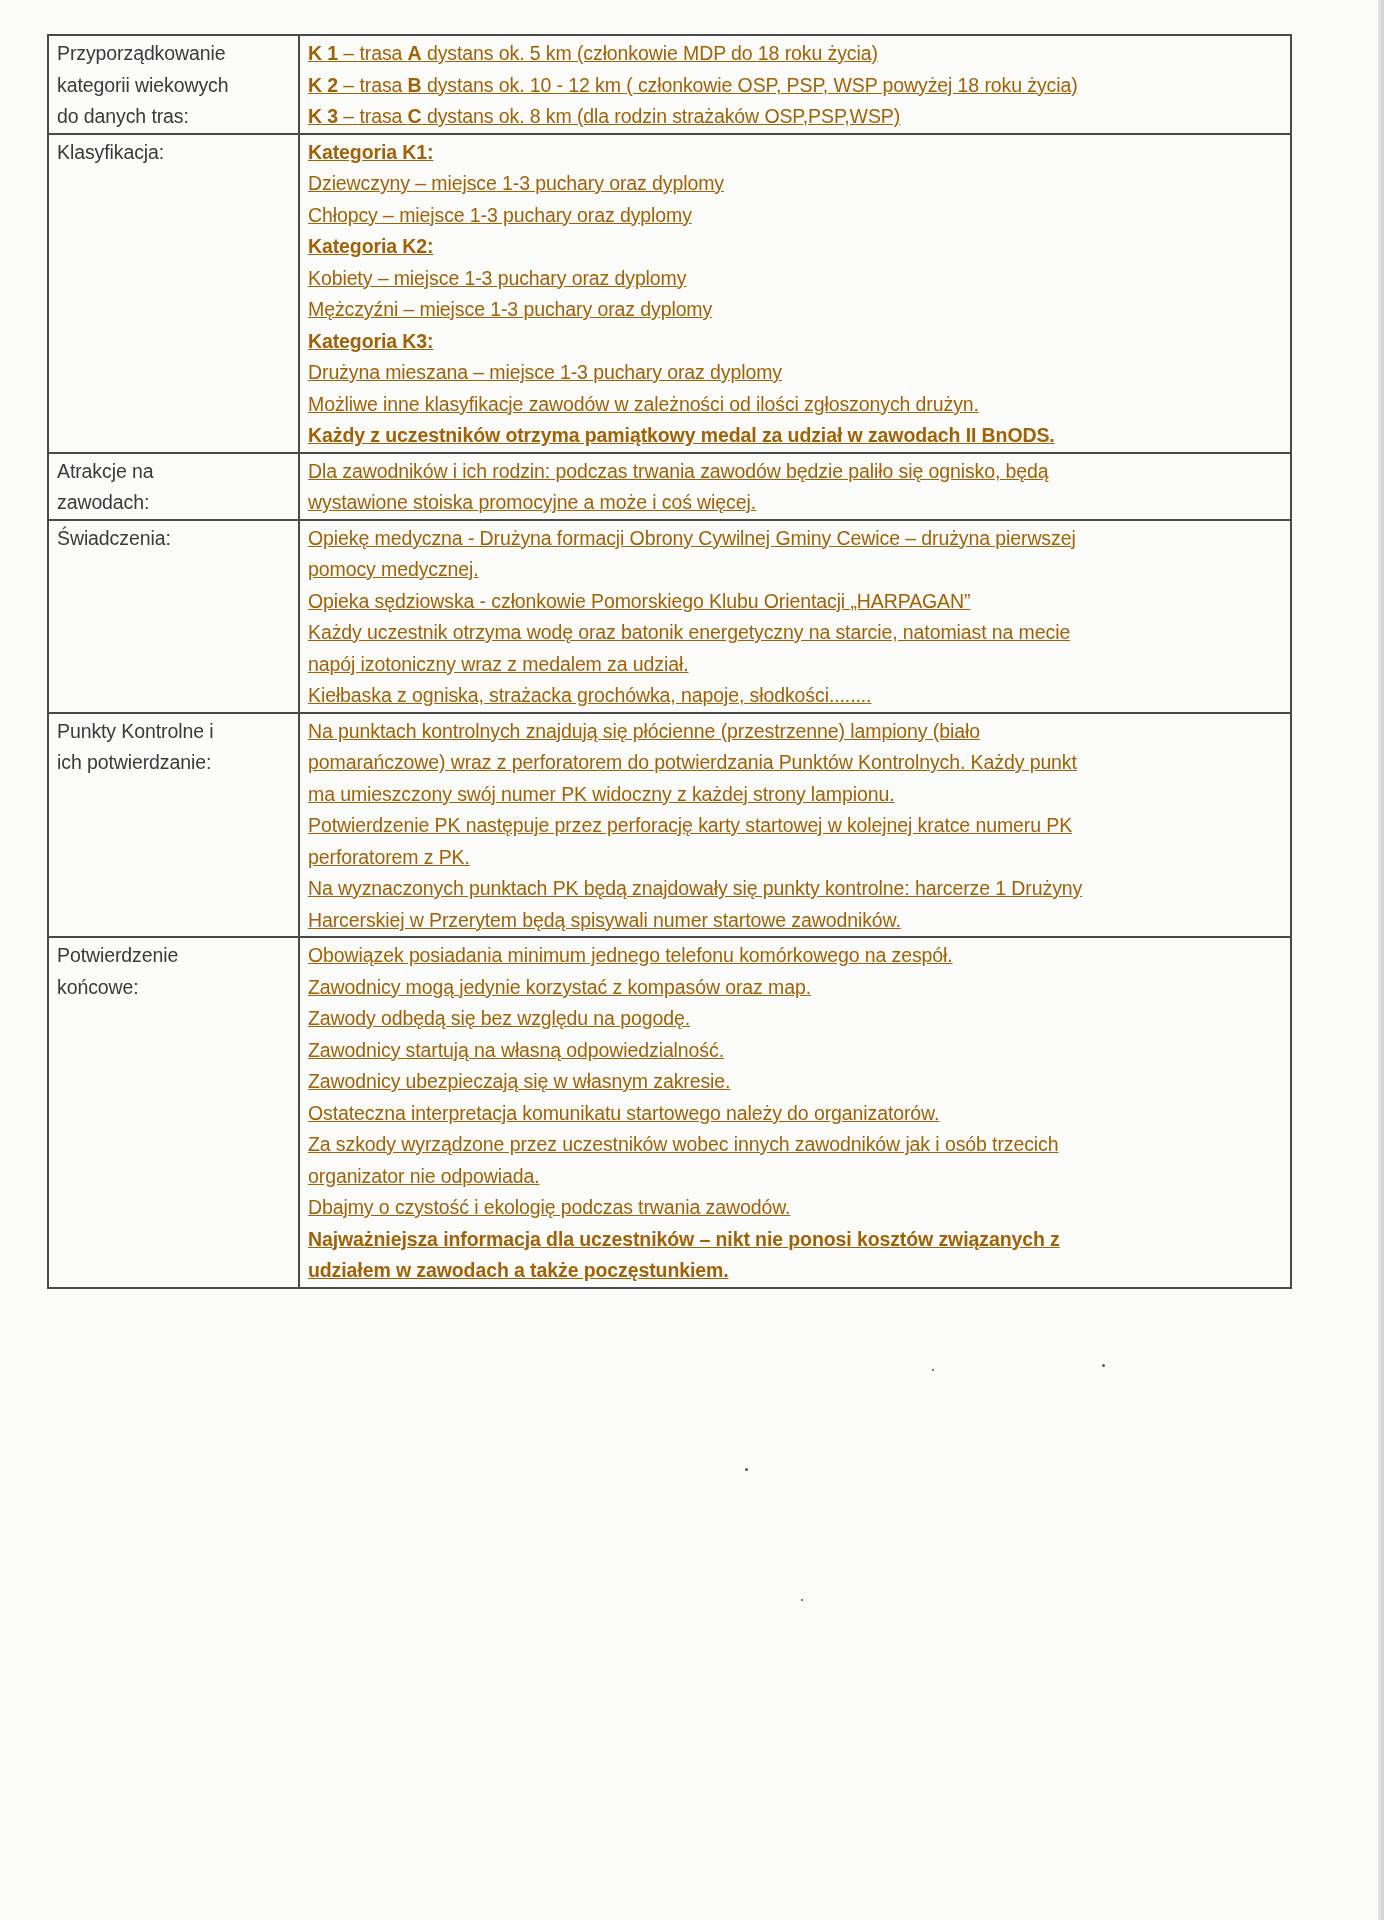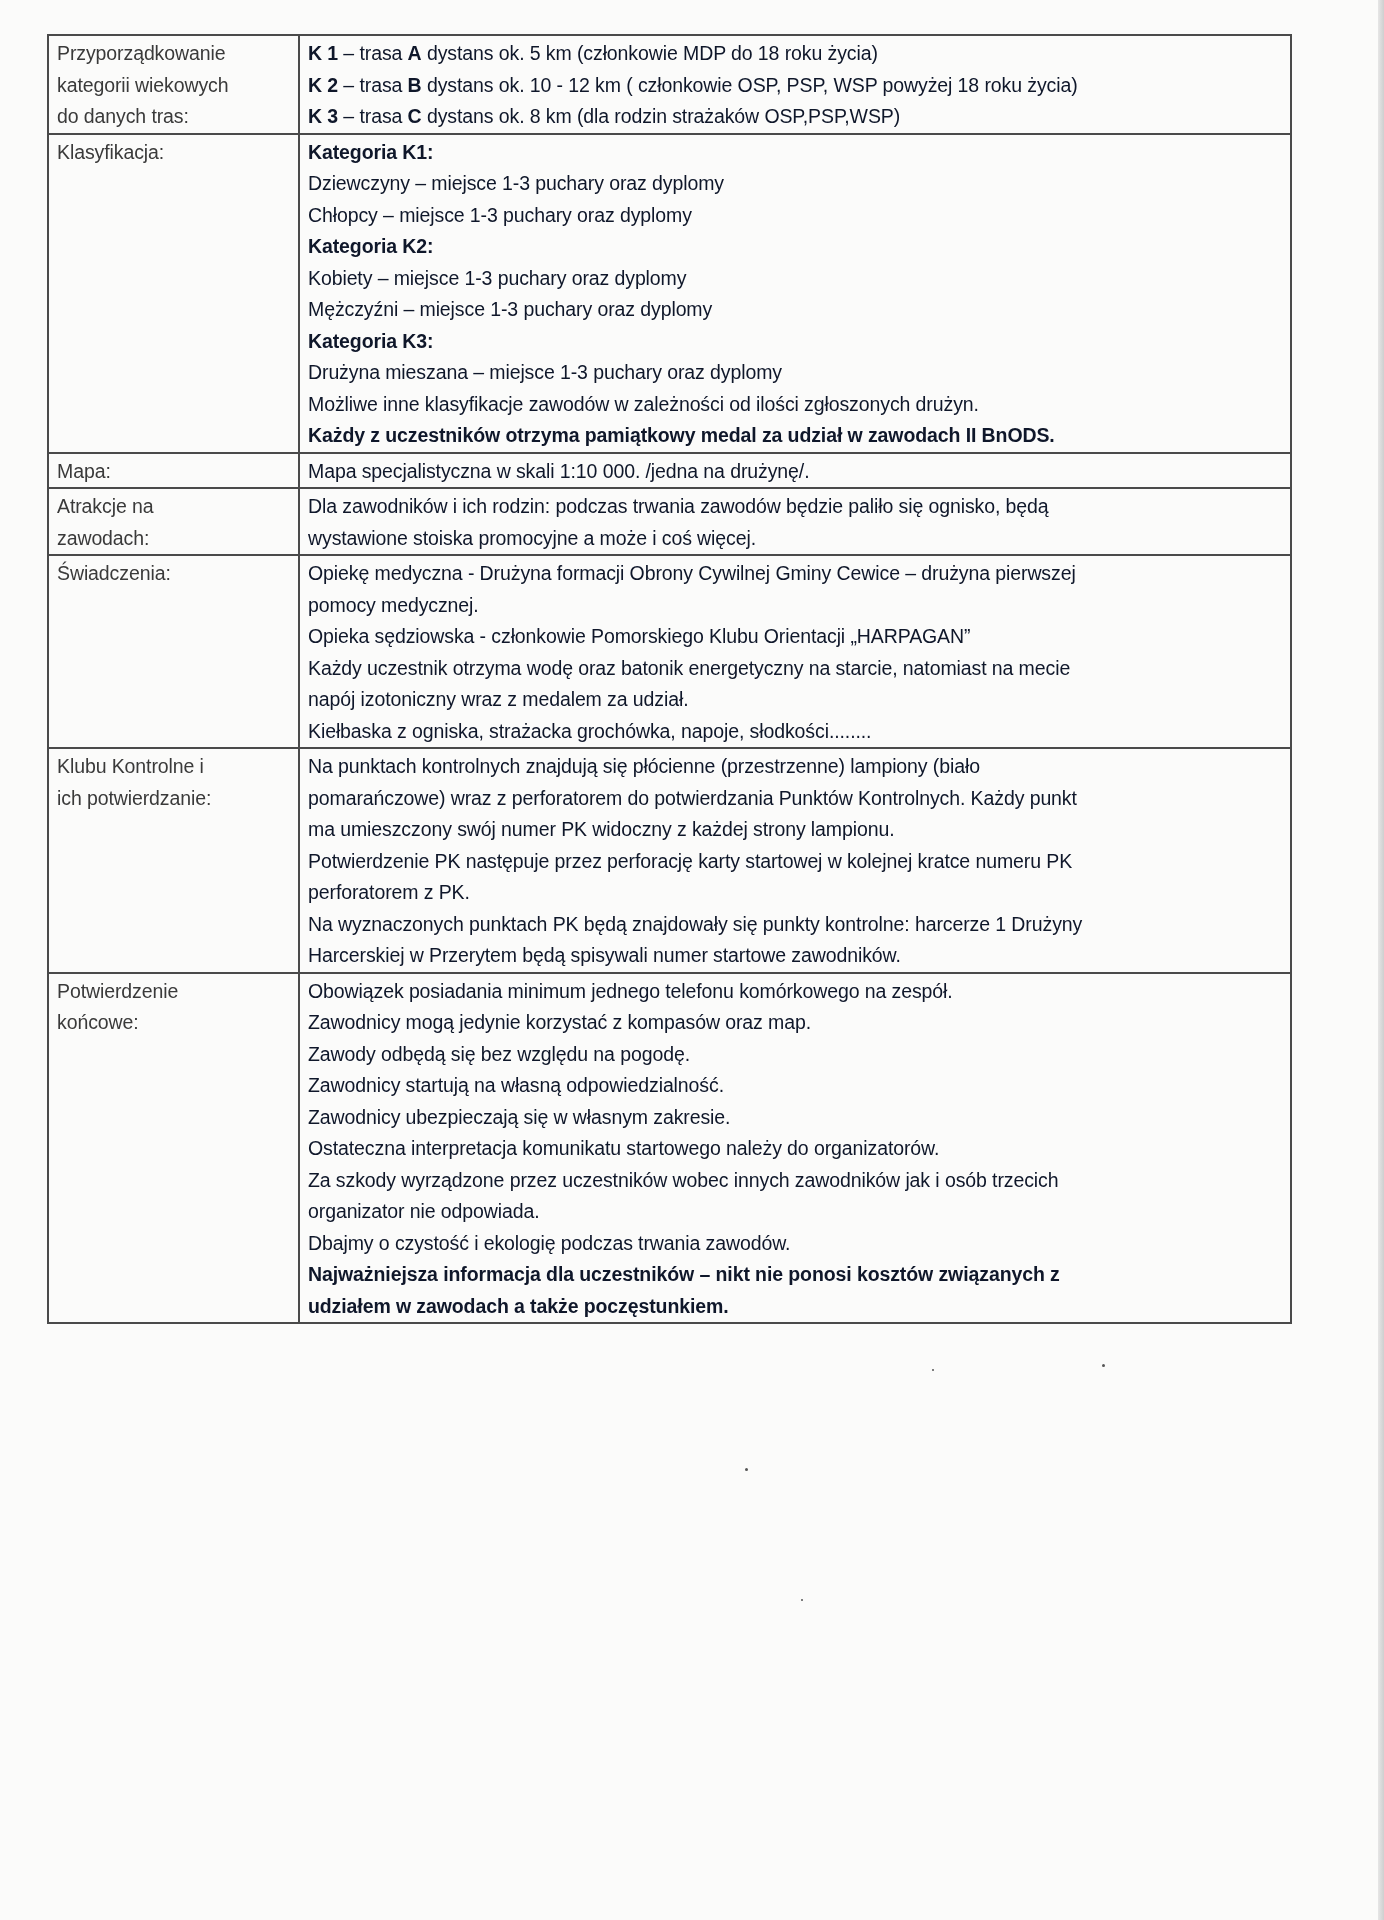--- a/index.html
+++ b/index.html
@@ -21,21 +21,21 @@
   }
   table.doc td {
     border: 2px solid #4a4a4a;
     vertical-align: top;
     font-size: 19.5px;
     line-height: 31.5px;
     padding: 2px 8px 0 8px;
     letter-spacing: -0.1px;
   }
   td.label-cell { width: 233px; color: #3a3a3a; }
-  td.content-cell { color: #0f172a; }
+  td.content-cell { color: #a16207; text-decoration: underline; }
   .line { display: block; white-space: nowrap; }
   .line.bold, .bold { font-weight: bold; }
   .speck { position: absolute; width: 3px; height: 3px; border-radius: 50%; background: #555; }
 </style>
 </head>
 <body>
 
 <div class="page-edge"></div>
 
 <table class="doc">
@@ -64,28 +64,20 @@
           <span class="line"><span>Kobiety – miejsce 1-3 puchary oraz dyplomy</span></span>
           <span class="line"><span>Mężczyźni – miejsce 1-3 puchary oraz dyplomy</span></span>
           <span class="line"><span class="bold">Kategoria K3:</span></span>
           <span class="line"><span>Drużyna mieszana – miejsce 1-3 puchary oraz dyplomy</span></span>
           <span class="line"><span>Możliwe inne klasyfikacje zawodów w zależności od ilości zgłoszonych drużyn.</span></span>
           <span class="line"><span class="bold">Każdy z uczestników otrzyma pamiątkowy medal za udział w zawodach II BnODS.</span></span>
         </td>
       </tr>
       <tr>
         <td class="label-cell">
-          <span class="line">Mapa:</span>
-        </td>
-        <td class="content-cell">
-          <span class="line"><span>Mapa specjalistyczna w skali 1:10 000. /jedna na drużynę/.</span></span>
-        </td>
-      </tr>
-      <tr>
-        <td class="label-cell">
           <span class="line">Atrakcje na</span>
           <span class="line">zawodach:</span>
         </td>
         <td class="content-cell">
           <span class="line"><span>Dla zawodników i ich rodzin: podczas trwania zawodów będzie paliło się ognisko, będą</span></span>
           <span class="line"><span>wystawione stoiska promocyjne a może i coś więcej.</span></span>
         </td>
       </tr>
       <tr>
         <td class="label-cell">
@@ -95,21 +87,21 @@
           <span class="line"><span>Opiekę medyczna - Drużyna formacji Obrony Cywilnej Gminy Cewice – drużyna pierwszej</span></span>
           <span class="line"><span>pomocy medycznej.</span></span>
           <span class="line"><span>Opieka sędziowska - członkowie Pomorskiego Klubu Orientacji „HARPAGAN”</span></span>
           <span class="line"><span>Każdy uczestnik otrzyma wodę oraz batonik energetyczny na starcie, natomiast na mecie</span></span>
           <span class="line"><span>napój izotoniczny wraz z medalem za udział.</span></span>
           <span class="line"><span>Kiełbaska z ogniska, strażacka grochówka, napoje, słodkości........</span></span>
         </td>
       </tr>
       <tr>
         <td class="label-cell">
-          <span class="line">Klubu Kontrolne i</span>
+          <span class="line">Punkty Kontrolne i</span>
           <span class="line">ich potwierdzanie:</span>
         </td>
         <td class="content-cell">
           <span class="line"><span>Na punktach kontrolnych znajdują się płócienne (przestrzenne) lampiony (biało</span></span>
           <span class="line"><span>pomarańczowe) wraz z perforatorem do potwierdzania Punktów Kontrolnych. Każdy punkt</span></span>
           <span class="line"><span>ma umieszczony swój numer PK widoczny z każdej strony lampionu.</span></span>
           <span class="line"><span>Potwierdzenie PK następuje przez perforację karty startowej w kolejnej kratce numeru PK</span></span>
           <span class="line"><span>perforatorem z PK.</span></span>
           <span class="line"><span>Na wyznaczonych punktach PK będą znajdowały się punkty kontrolne: harcerze 1 Drużyny</span></span>
           <span class="line"><span>Harcerskiej w Przerytem będą spisywali numer startowe zawodników.</span></span>

